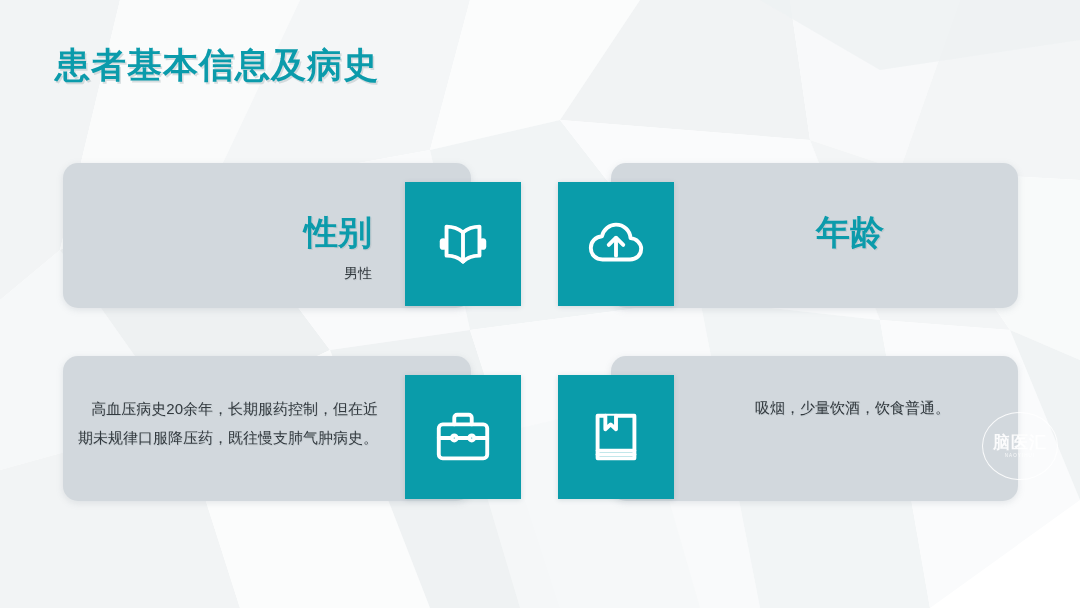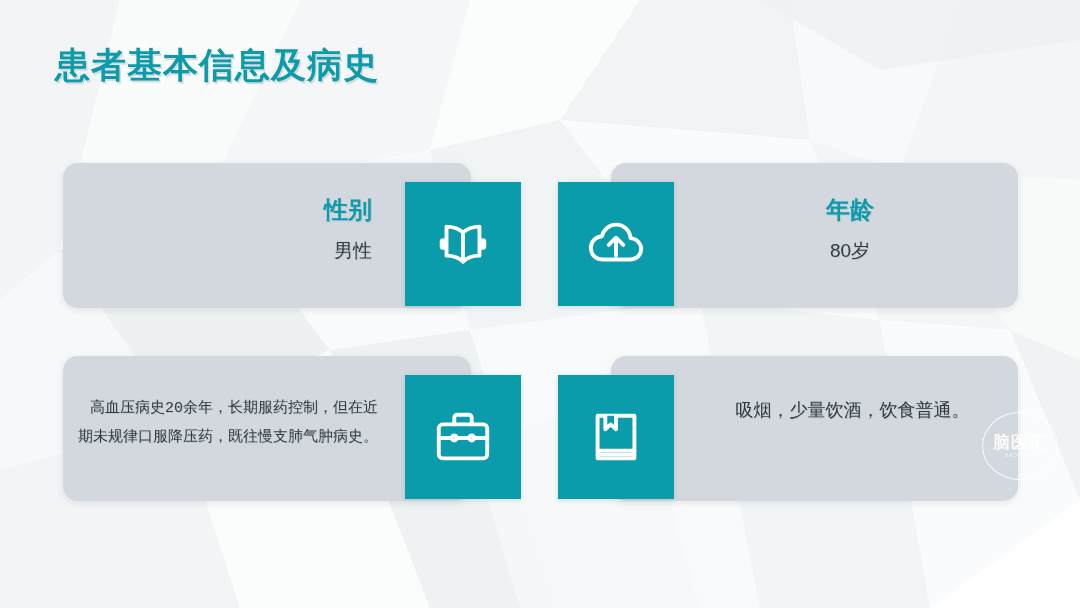--- a/index.html
+++ b/index.html
@@ -80,46 +80,47 @@
 
   .icon-tile svg { width: 62px; height: 62px; display: block; }
 
   
   .card-text { position: absolute; z-index: 3; }
 
   .card-text.align-right { text-align: right; }
   .card-text.align-left  { text-align: center; }
 
   .card-heading {
-    font-size: 24px;
+    font-size: 34px;
     font-weight: bold;
     color: #0b9bab;
     text-shadow: 1.2px 1.2px 0 rgba(150,165,172,.30);
     line-height: 1.15;
     white-space: nowrap;
+    margin-top: 17px;
   }
 
   .card-body {
     margin-top: 9px;
-    font-size: 18px;
+    font-size: 15px;
     color: #333a3f;
     line-height: 1.85;
     text-shadow: .8px .8px 0 rgba(160,172,180,.30);
   }
 
   
   .tx-gender    { left: 90px;  top: 196px; width: 282px; }
   .tx-age       { left: 700px; top: 196px; width: 300px; }
   .tx-history   { left: 78px;  top: 385px; width: 300px; }
   .tx-lifestyle { left: 700px; top: 385px; width: 305px; }
 
   .tx-gender .card-body,
-  .tx-age .card-body { font-size: 19px; }
-
-  .tx-history .card-body { font-size: 15px; line-height: 1.95; font-family: Liberation Mono, monospace; }
+  .tx-age .card-body { font-size: 14px; }
+
+  .tx-history .card-body { font-size: 15px; line-height: 1.95; }
 
   
   .watermark {
     position: absolute;
     right: 22px;
     bottom: 20px;
     width: 76px;
     height: 68px;
     border: 1.5px solid rgba(255,255,255,.92);
     border-radius: 50%;
@@ -232,21 +233,20 @@
     </span>
   </div>
 
   <div class="card-text tx-gender align-right">
     <div class="card-heading">性别</div>
     <div class="card-body">男性</div>
   </div>
 
   <div class="card-text tx-age align-left">
     <div class="card-heading">年龄</div>
-    <div class="card-body">80岁</div>
   </div>
 
   <div class="card-text tx-history align-right">
     <div class="card-body">高血压病史20余年，长期服药控制，但在近期未规律口服降压药，既往慢支肺气肿病史。</div>
   </div>
 
   <div class="card-text tx-lifestyle align-left">
     <div class="card-body">吸烟，少量饮酒，饮食普通。</div>
   </div>
 

